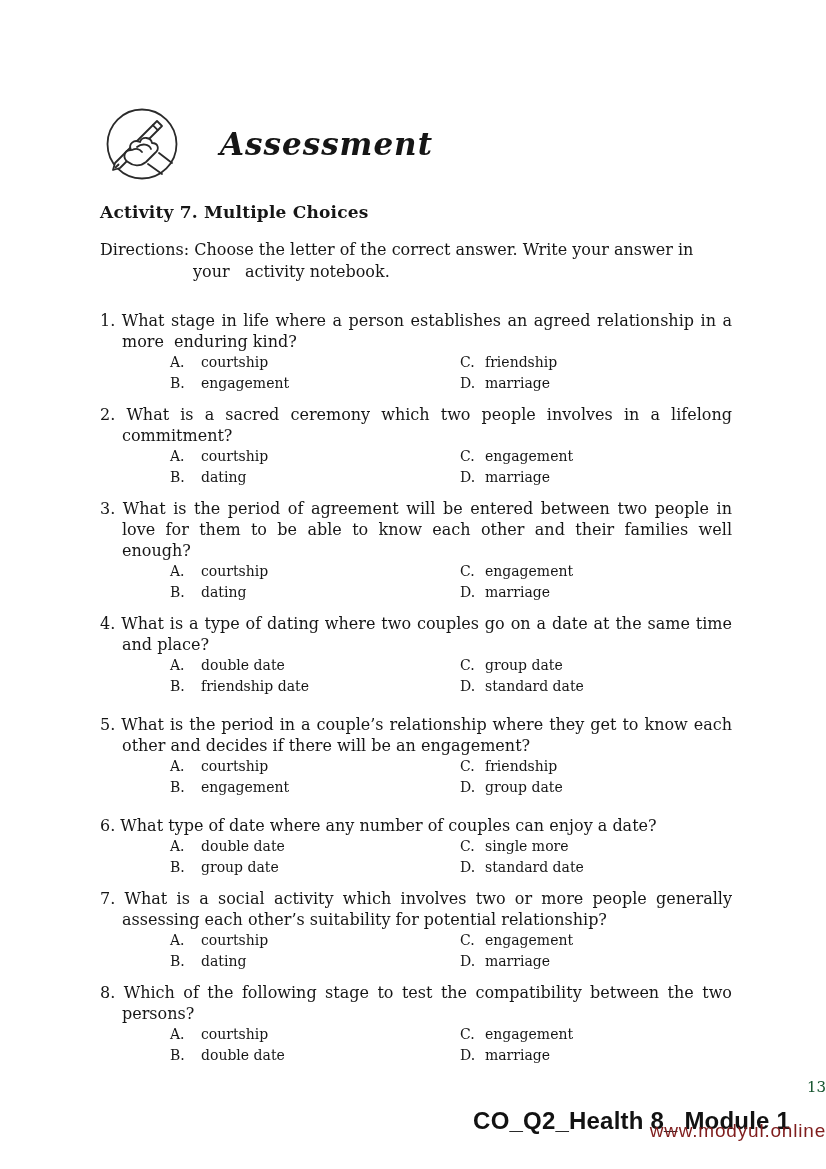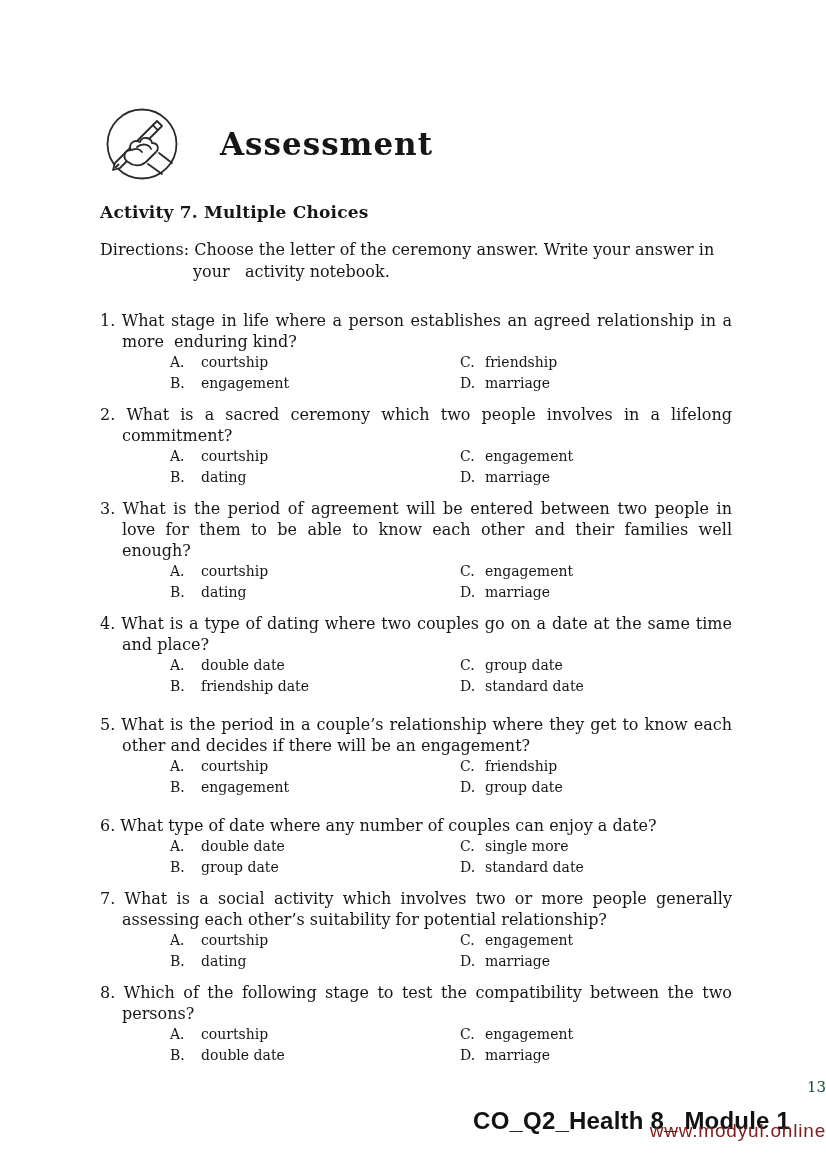--- a/index.html
+++ b/index.html
@@ -22,20 +22,21 @@
   .header {
     display: flex;
     align-items: center;
     margin-left: 4px;
     margin-bottom: 20px;
   }
   .icon-wrap { width: 76px; height: 76px; flex: 0 0 auto; }
   .page-title {
     font-size: 31px;
     font-weight: 700;
+    font-style: italic;
     letter-spacing: 1px;
     margin-left: 40px;
     white-space: nowrap;
   }
   
   .activity-heading {
     font-size: 17px;
     font-weight: 700;
     letter-spacing: 0.2px;
     margin: 0 0 17px 0;
@@ -120,21 +121,21 @@
           <path class="ln" d="M44,58 L58,68"></path>
           <path class="ln" d="M55,47 L68,57"></path>
         </svg>
       </div>
       <div class="page-title">Assessment</div>
     </div>
 
     <div class="activity-heading">Activity 7. Multiple Choices</div>
 
     <div class="directions">
-      <div class="line1">Directions: Choose the letter of the ceremony answer. Write your answer in</div>
+      <div class="line1">Directions: Choose the letter of the correct answer. Write your answer in</div>
       <div class="line2">your &nbsp; activity notebook.</div>
     </div>
 
     <div class="questions">
 
       <div class="q">
         <p class="q-text"><span class="q-num">1.</span> <span>What stage in life where a person establishes an agreed relationship in a more &nbsp;enduring kind?</span></p>
         <div class="options">
           <div class="opt"><span class="letter">A.</span><span>courtship</span></div>
           <div class="opt opt-right"><span class="letter">C.</span><span>friendship</span></div>

